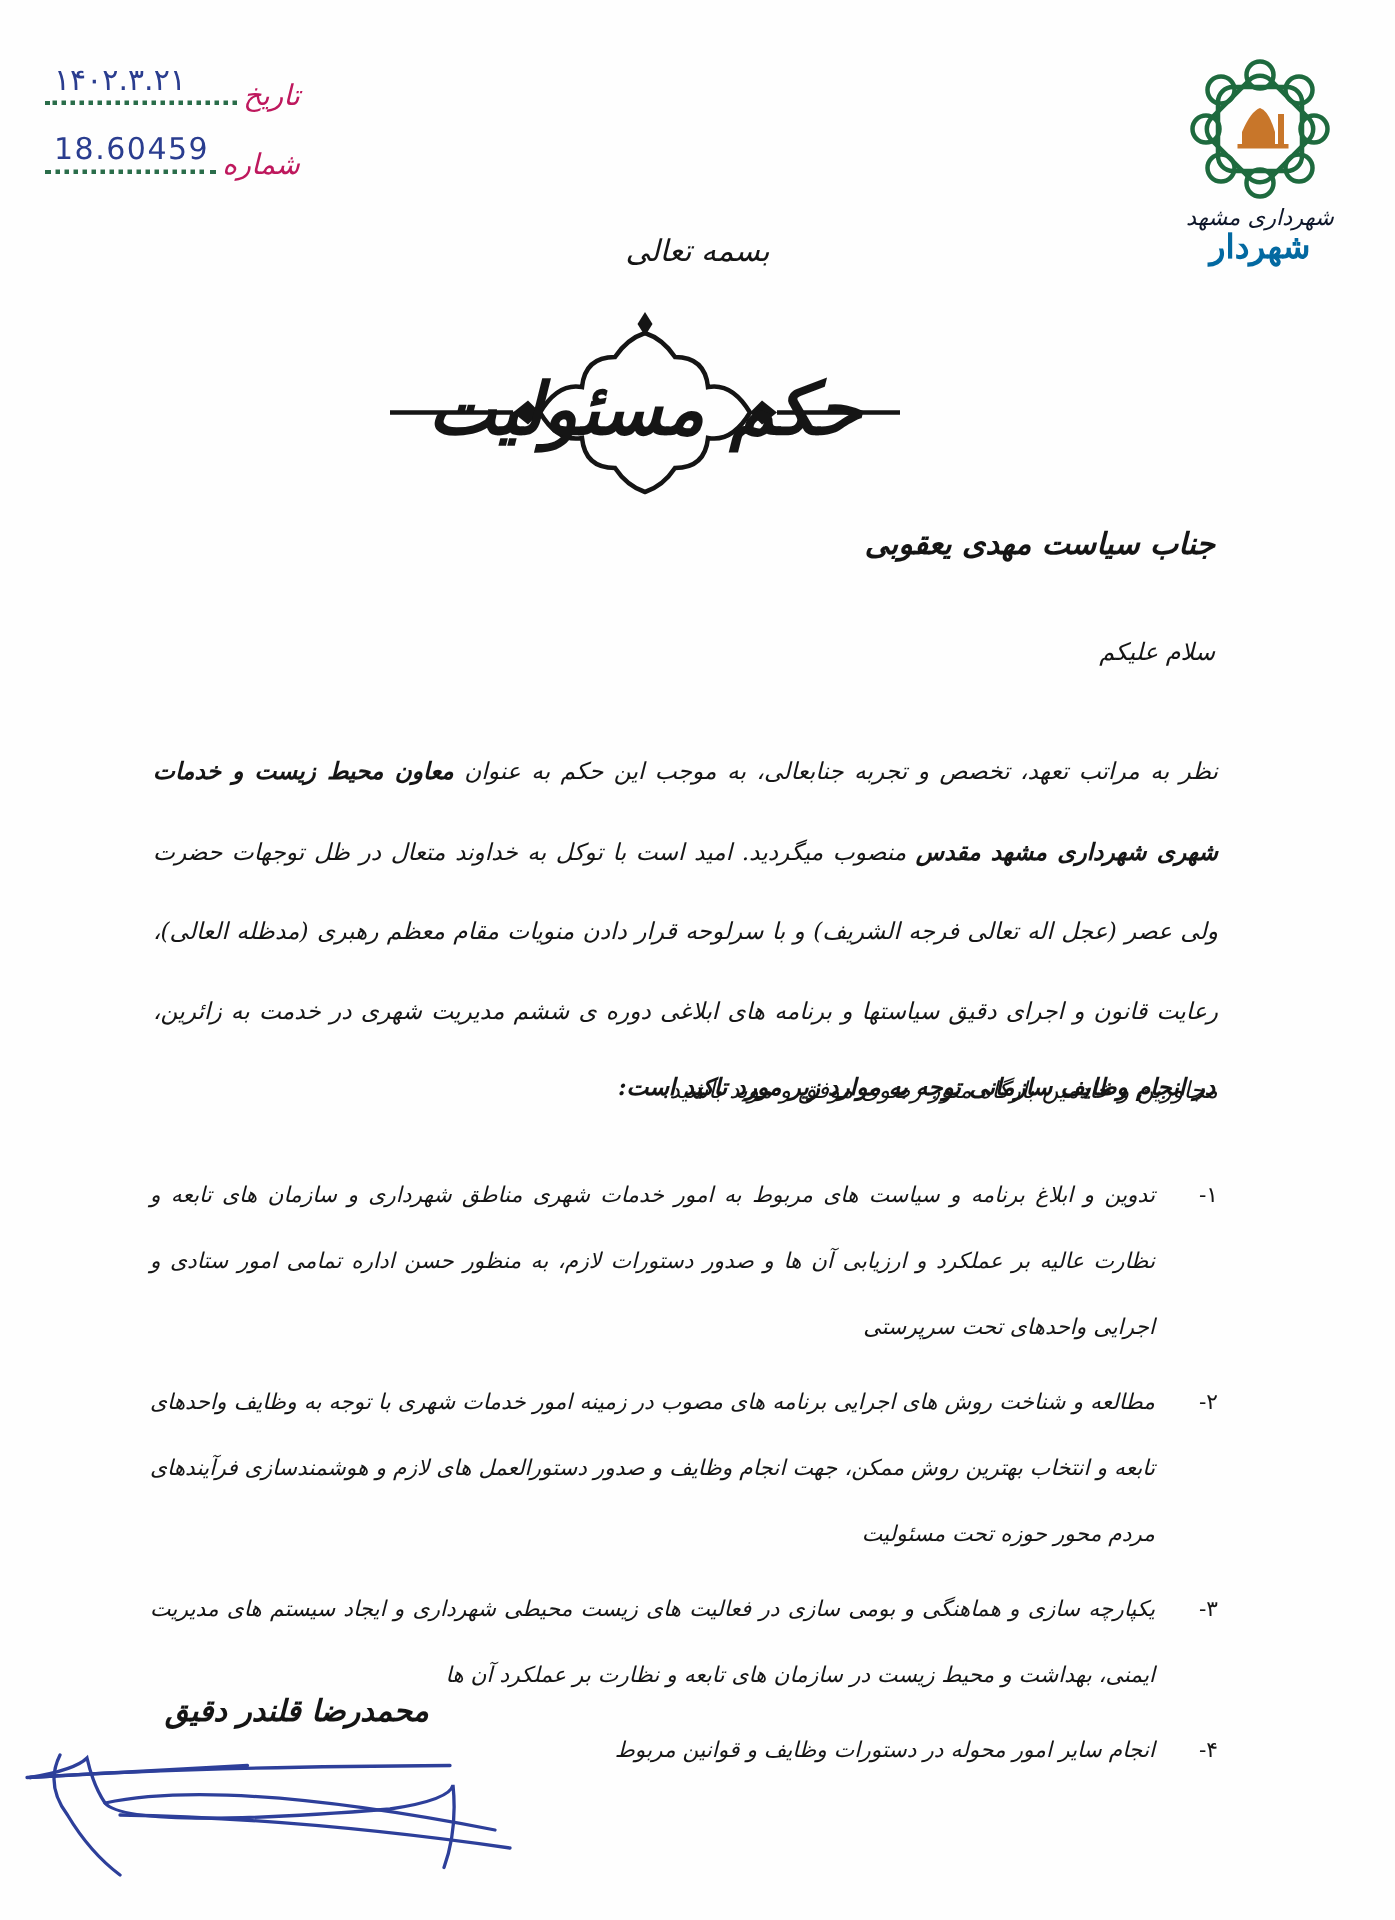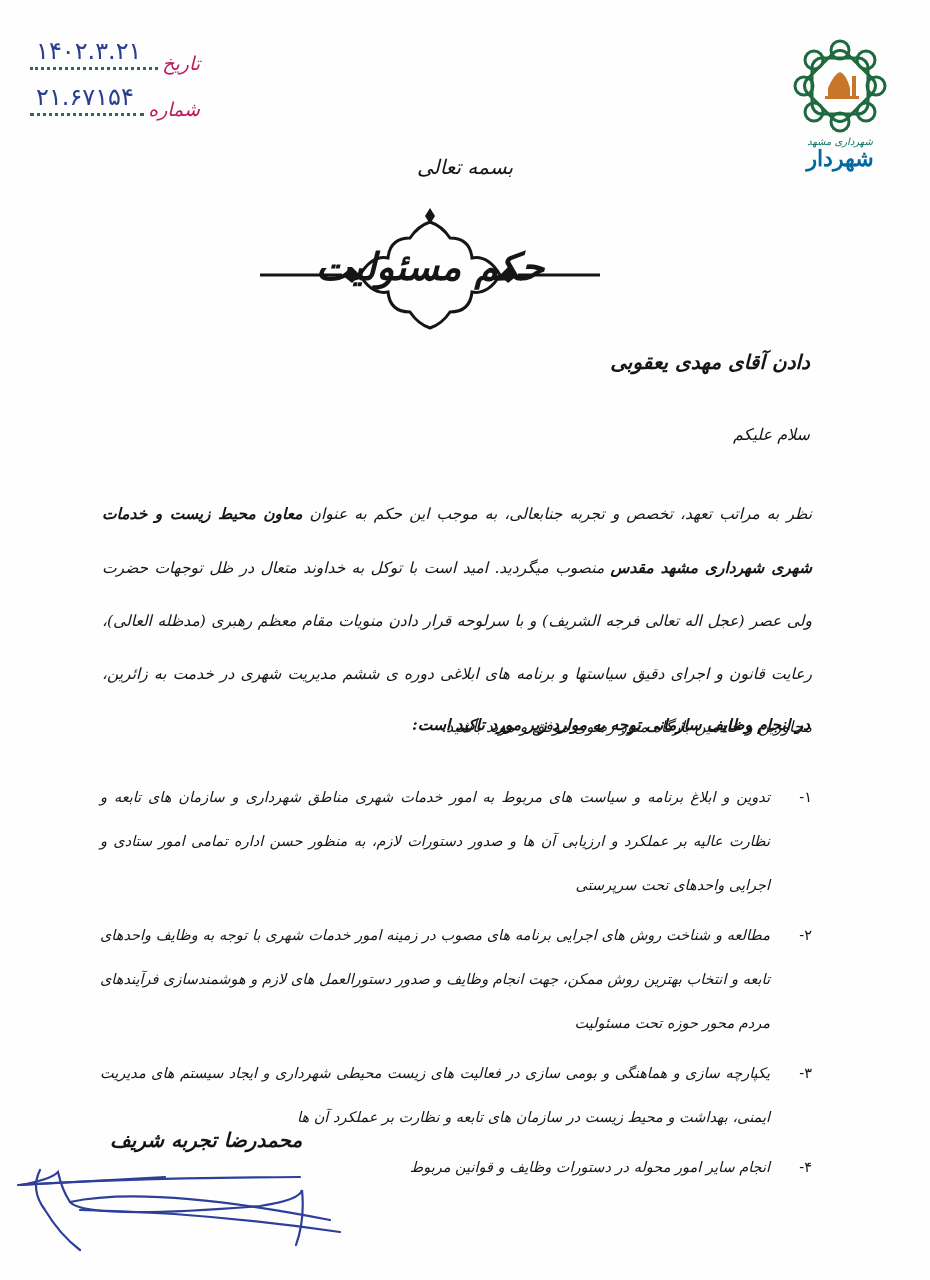--- a/index.html
+++ b/index.html
@@ -6,32 +6,32 @@
   body {
     width: 930px; height: 1280px; background: #fefefe; position: relative; overflow: hidden;
     font-family: "DejaVu Serif", serif; color: #151515;
   }
   .page { position: absolute; inset: 0; direction: rtl; }
   
   .meta { position: absolute; left: 30px; top: 52px; width: 170px; direction: rtl; }
   .meta-row { display: flex; align-items: baseline; gap: 4px; height: 46px; font-family: "DejaVu Serif", serif; }
   .meta-label { color: #be185d; font-size: 19px; font-style: italic; white-space: nowrap; }
   .meta-dots { flex: 1; border-bottom: 3px dotted #2a6d4a; height: 10px; position: relative; }
-  .meta-val { position: absolute; left: 6px; bottom: 2px; color: #2a3d8f; font-size: 24px; font-family: "DejaVu Sans", sans-serif; direction: ltr; letter-spacing: 1px; }
+  .meta-val { position: absolute; left: 6px; bottom: 2px; color: #2a3d8f; font-size: 20px; font-family: "DejaVu Sans", sans-serif; direction: ltr; letter-spacing: 1px; }
   .meta-row.attach .meta-dots::after { content: ""; position: absolute; left: 30px; right: 30px; bottom: 5px; border-bottom: 2px solid #2a3d8f; }
   
   .logo { position: absolute; right: 30px; top: 38px; width: 120px; text-align: center; }
   .logo svg { display: block; margin: 0 auto; }
-  .logo-line1 { color: #0f766e; font-size: 10px; font-style: italic; margin-top: 2px; }
+  .logo-line1 { color: #0f172a; font-size: 15px; font-style: italic; margin-top: 2px; }
   .logo-line2 { color: #0369a1; font-size: 22px; font-weight: bold; margin-top: -2px; }
   
   .basmala { position: absolute; left: 0; right: 0; top: 155px; text-align: center; font-size: 20px; font-style: italic; }
   
   .cartouche { position: absolute; left: 260px; top: 200px; width: 340px; height: 130px; }
-  .cartouche-title { position: absolute; left: 0; right: 0; top: 44px; text-align: center; font-size: 38px; font-weight: bold; font-style: italic; }
+  .cartouche-title { position: absolute; left: 0; right: 0; top: 44px; text-align: center; font-size: 48px; font-weight: bold; font-style: italic; }
   
   .addressee { position: absolute; right: 120px; top: 350px; font-size: 20px; font-style: italic; font-weight: bold; }
   .greeting { position: absolute; right: 120px; top: 425px; font-size: 16px; font-style: italic; text-align: center; }
   .para { position: absolute; right: 118px; left: 102px; top: 487px; font-size: 15.5px; font-style: italic; line-height: 53px; text-align: justify; text-align-last: right; }
   .para b { font-weight: bold; }
   .intro { position: absolute; right: 120px; top: 715px; font-size: 15.5px; font-style: italic; font-weight: bold; margin-left: 12px; }
   .items { position: absolute; right: 118px; left: 100px; top: 775px; margin: 0; padding: 0; list-style: none; }
   .item { position: relative; padding-right: 42px; font-size: 14.5px; font-style: italic; line-height: 44px; margin-bottom: 6px; text-align: justify; text-align-last: right; }
   .item-num { position: absolute; right: 0; top: 0; font-style: normal; }
   .item-text { display: block; }
@@ -47,21 +47,21 @@
   <div class="meta">
     <div class="meta-row">
       <span class="meta-label">تاریخ</span>
       <span class="meta-dots">
         <span class="meta-val">۱۴۰۲.۳.۲۱</span>
       </span>
     </div>
     <div class="meta-row">
       <span class="meta-label">شماره</span>
       <span class="meta-dots">
-        <span class="meta-val">۲۱.۶۷۱۵۴</span>
+        <span class="meta-val">18.60459</span>
       </span>
     </div>
   </div>
 
   <div class="logo">
     <svg width="96" height="96" viewBox="0 0 96 96">
       <g fill="none" stroke="#1e6a3e" stroke-width="3">
         <rect x="20" y="20" width="56" height="56" rx="10"></rect>
         <rect x="20" y="20" width="56" height="56" rx="10" transform="rotate(45 48 48)"></rect>
         <circle cx="48" cy="12" r="9"></circle>
@@ -95,21 +95,21 @@
       </g>
       <g fill="#151515">
         <path d="M82 75 L92 67 L100 75 L92 83 Z"></path>
         <path d="M258 75 L248 67 L240 75 L248 83 Z"></path>
         <path d="M170 8 L175 16 L170 24 L165 16 Z"></path>
       </g>
     </svg>
     <div class="cartouche-title">حکم مسئولیت</div>
   </div>
 
-  <div class="addressee">دادن آقای مهدی یعقوبی</div>
+  <div class="addressee">جناب سیاست مهدی یعقوبی</div>
   <div class="greeting">سلام علیکم</div>
 
   <div class="para"><span>نظر به مراتب تعهد، تخصص و تجربه جنابعالی، به موجب این حکم به عنوان </span><b>معاون محیط زیست و خدمات شهری شهرداری مشهد مقدس</b><span> منصوب میگردید. امید است با توکل به خداوند متعال در ظل توجهات حضرت ولی عصر (عجل اله تعالی فرجه الشریف) و با سرلوحه قرار دادن منویات مقام معظم رهبری (مدظله العالی)، رعایت قانون و اجرای دقیق سیاستها و برنامه های ابلاغی دوره ی ششم مدیریت شهری در خدمت به زائرین، مجاورین و خادمین بارگاه منور رضوی موفق و موید باشید.</span></div>
 
   <div class="intro">در انجام وظایف سازمانی توجه به موارد زیر مورد تاکید است:</div>
 
   <ol class="items">
     <li class="item">
       <span class="item-num">۱-</span>
       <span class="item-text">تدوین و ابلاغ برنامه و سیاست های مربوط به امور خدمات شهری مناطق شهرداری و سازمان های تابعه و نظارت عالیه بر عملکرد و ارزیابی آن ها و صدور دستورات لازم، به منظور حسن اداره تمامی امور ستادی و اجرایی واحدهای تحت سرپرستی</span>
@@ -121,21 +121,21 @@
     <li class="item">
       <span class="item-num">۳-</span>
       <span class="item-text">یکپارچه سازی و هماهنگی و بومی سازی در فعالیت های زیست محیطی شهرداری و ایجاد سیستم های مدیریت ایمنی، بهداشت و محیط زیست در سازمان های تابعه و نظارت بر عملکرد آن ها</span>
     </li>
     <li class="item">
       <span class="item-num">۴-</span>
       <span class="item-text">انجام سایر امور محوله در دستورات وظایف و قوانین مربوط</span>
     </li>
   </ol>
 
-  <div class="signer">محمدرضا تجربه شریف</div>
+  <div class="signer">محمدرضا قلندر دقیق</div>
   <svg class="signature" width="360" height="110" viewBox="0 0 360 110">
     <g fill="none" stroke="#2d3f9a" stroke-width="2.2" stroke-linecap="round">
       <path d="M18 35 L165 27"></path>
       <path d="M20 35 Q50 30 58 22 Q62 40 70 52 Q85 70 260 56 Q300 50 302 40 Q305 70 296 95"></path>
       <path d="M40 20 Q30 40 45 60 Q60 85 80 100"></path>
       <path d="M70 52 Q150 35 330 70"></path>
       <path d="M80 60 Q200 62 340 82"></path>
       <path d="M20 35 Q120 28 300 27"></path>
     </g>
   </svg>

